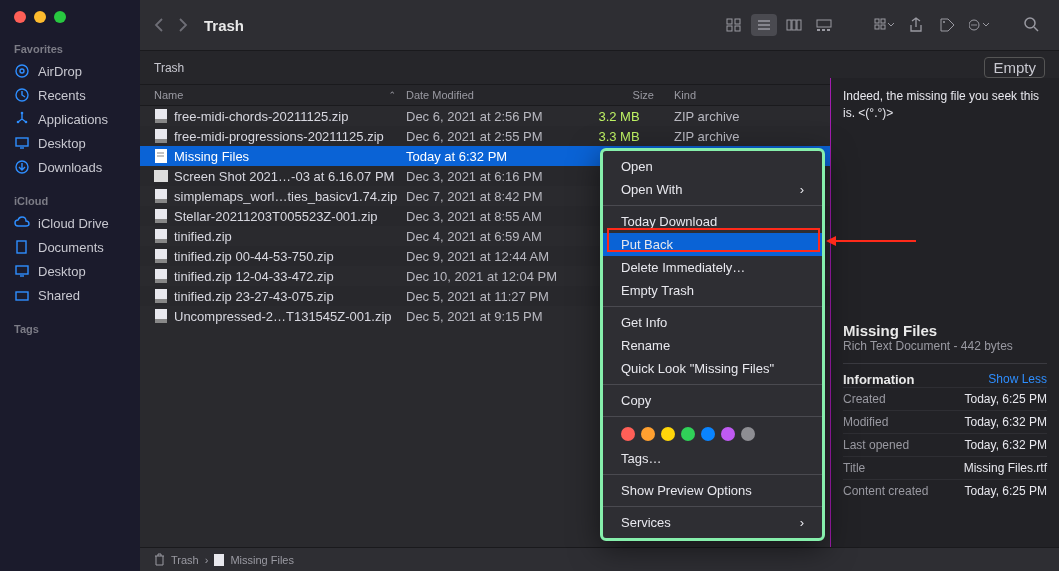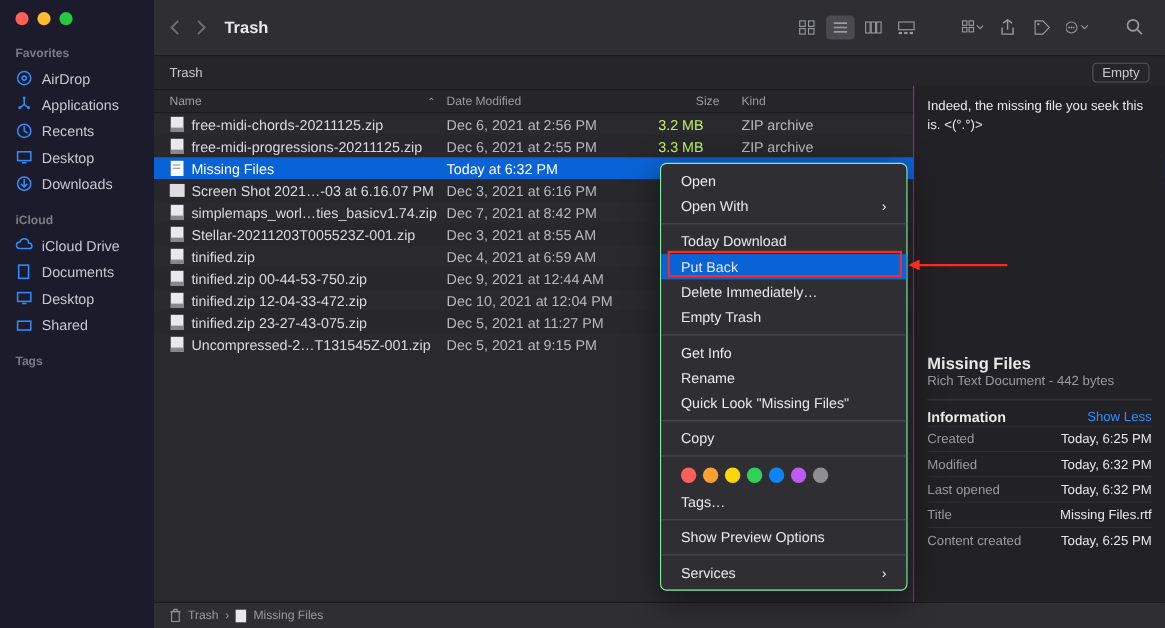--- a/index.html
+++ b/index.html
@@ -22,21 +22,21 @@
 .toolbar { height: 50px; display: flex; align-items: center; padding: 0 14px; gap: 10px; background: #2e2e33; }
 .nav-arrows { display: flex; gap: 14px; color: #6e6e76; }
 .title { font-size: 15px; font-weight: 600; color: #eaeaea; margin-left: 6px; }
 .toolbar-right { margin-left: auto; display: flex; align-items: center; gap: 6px; color: #9a9aa2; }
 .tbtn { width: 26px; height: 22px; display:flex; align-items:center; justify-content:center; border-radius:4px; }
 .tbtn.active { background: #4a4a50; }
 .tgroup { display:flex; gap:4px; background:transparent; padding:2px; border-radius:6px; }
 
 .subheader { display:flex; align-items:center; justify-content:space-between; padding: 6px 14px; background:#26262a; border-top:1px solid #1a1a1d; border-bottom:1px solid #1a1a1d; }
 .subheader .t { color:#c8c8d0; font-size:12px; font-weight:500;}
-.empty-btn { border:1px solid #555; background:transparent; color:#c8c8d0; padding:1px 8px; border-radius:4px; font-size:12px; }
+.empty-btn { border:1px solid #555; background:transparent; color:#c8c8d0; padding:1px 8px; border-radius:4px; font-size:15px; }
 
 .columns { display:flex; padding: 4px 0 4px 14px; background:#26262a; color:#9a9aa2; font-size:11px; border-bottom:1px solid #1a1a1d; }
 .col-name { width: 252px; display:flex; align-items:center; gap:4px;}
 .col-date { width: 178px; }
 .col-size { width: 90px; text-align:right; padding-right:20px;}
 .col-kind { flex:1; }
 .sort-caret { font-size: 9px; margin-left:auto; margin-right:10px; color:#9a9aa2;}
 
 .filelist { flex:1; overflow:hidden; background:#2a2a2e; }
 .row { display:flex; align-items:center; padding: 2px 0 2px 14px; height:20px; font-size:13px; color:#d8d8e0;}
@@ -44,21 +44,21 @@
 .row.selected { background:#0a63d6; color:#fff; }
 .cell-name { width:252px; display:flex; align-items:center; gap:6px; overflow:hidden; white-space:nowrap; }
 .cell-date { width:178px; color:#b8b8c0; }
 .row.selected .cell-date { color:#fff; }
 .cell-size { width:90px; text-align:center; padding-right:20px; color:#bef264;}
 .cell-kind { flex:1; color:#b8b8c0; }
 .ficon { width:14px; height:16px; flex-shrink:0; display:flex; align-items:center; justify-content:center;}
 
 .pathbar { position:absolute; bottom:0; left:0; right:0; height:24px; background:#2e2e33; display:flex; align-items:center; padding:0 14px; gap:6px; color:#9a9aa2; font-size:11px; border-top:1px solid #1a1a1d;}
 
-.context-menu { position:absolute; left:600px; top:148px; width:225px; background:#2e2e33; border:1px solid #86efac; border-radius:6px; padding:4px 0; box-shadow:0 8px 30px rgba(0,0,0,0.5); z-index:100;}
+.context-menu { position:absolute; left:600px; top:148px; width:225px; background:#2e2e33; border:3px solid #86efac; border-radius:6px; padding:4px 0; box-shadow:0 8px 30px rgba(0,0,0,0.5); z-index:100;}
 .cm-item { padding:4px 18px; color:#e8e8ee; font-size:13px; display:flex; align-items:center; justify-content:space-between;}
 .cm-item.hl { background:#0a63d6; }
 .cm-sep { height:1px; background:#4a4a50; margin:4px 0; }
 .cm-colors { display:flex; gap:6px; padding:6px 18px;}
 .cm-color { width:14px; height:14px; border-radius:50%; }
 
 .redbox { position:absolute; left:607px; top:228px; width:213px; height:24px; border:2px solid #ff2a1a; z-index:101; pointer-events:none;}
 .arrow { position:absolute; left:826px; top:236px; width:90px; height:10px; z-index:101; pointer-events:none;}
 
 .preview { position:absolute; right:0; top:78px; bottom:24px; width:229px; background:#222226; border-left:1px solid #a21caf; padding:10px 12px; color:#c8c8d0; font-size:12px;}
@@ -91,36 +91,36 @@
             <svg width="16" height="16">
               <circle cx="8" cy="8" r="6" stroke="#2e8eff" fill="none" stroke-width="1.4"></circle>
               <circle cx="8" cy="8" r="2" stroke="#2e8eff" fill="none" stroke-width="1.4"></circle>
             </svg>
           </span>
           <span>AirDrop</span>
         </div>
         <div class="sb-item">
           <span class="ic">
             <svg width="16" height="16">
+              <circle cx="8" cy="8" r="6" stroke="#2e8eff" fill="none" stroke-width="1.4"></circle>
+              <path d="M8 4 L8 8 L11 10" stroke="#2e8eff" fill="none" stroke-width="1.4"></path>
+            </svg>
+          </span>
+          <span>Recents</span>
+        </div>
+        <div class="sb-item">
+          <span class="ic">
+            <svg width="16" height="16">
               <path d="M8 2 L8 8 M4 11 L8 8 L12 11" stroke="#2e8eff" fill="none" stroke-width="1.4"></path>
               <circle cx="8" cy="2" r="1.3" fill="#2e8eff"></circle>
               <circle cx="4" cy="11" r="1.3" fill="#2e8eff"></circle>
               <circle cx="12" cy="11" r="1.3" fill="#2e8eff"></circle>
             </svg>
           </span>
           <span>Applications</span>
-        </div>
-        <div class="sb-item">
-          <span class="ic">
-            <svg width="16" height="16">
-              <circle cx="8" cy="8" r="6" stroke="#2e8eff" fill="none" stroke-width="1.4"></circle>
-              <path d="M8 4 L8 8 L11 10" stroke="#2e8eff" fill="none" stroke-width="1.4"></path>
-            </svg>
-          </span>
-          <span>Recents</span>
         </div>
         <div class="sb-item">
           <span class="ic">
             <svg width="16" height="16">
               <rect x="2" y="3" width="12" height="8" stroke="#2e8eff" fill="none" stroke-width="1.4"></rect>
               <line x1="6" y1="13" x2="10" y2="13" stroke="#2e8eff" fill="none" stroke-width="1.4"></line>
             </svg>
           </span>
           <span>Desktop</span>
         </div>

